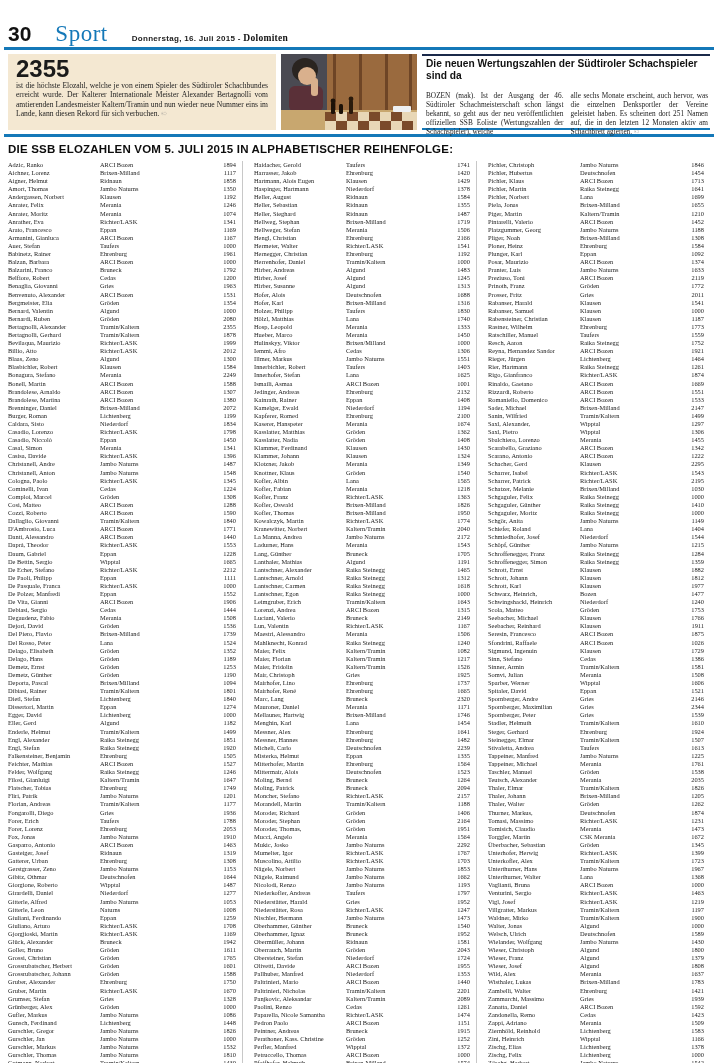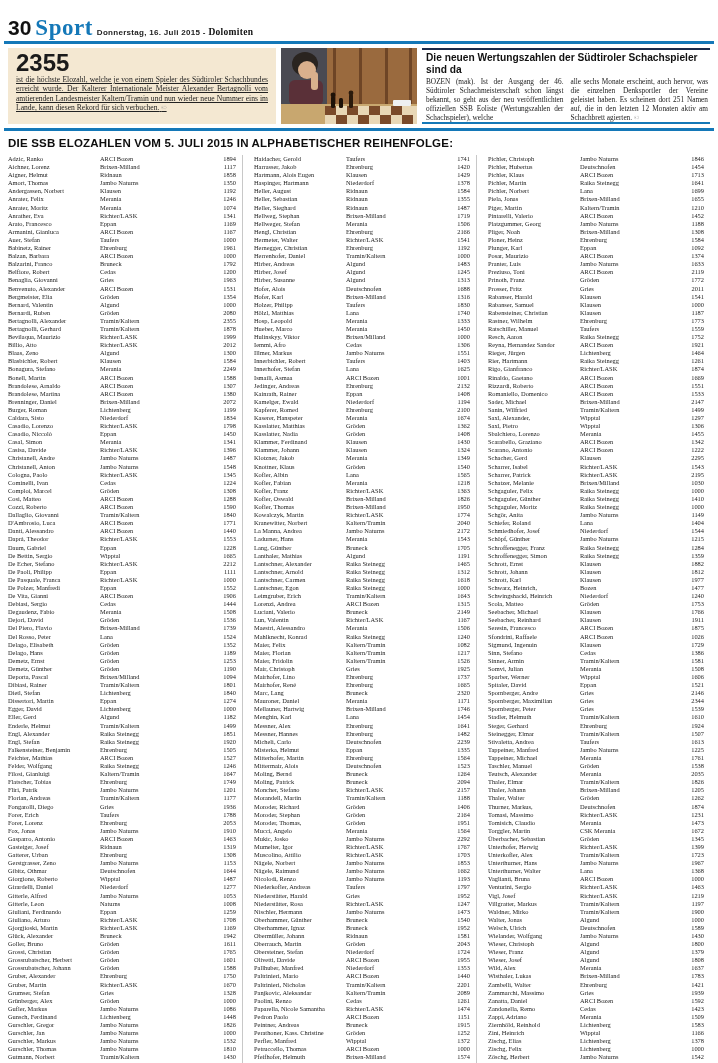--- a/index.html
+++ b/index.html
@@ -1,35 +1,35 @@
 <!DOCTYPE html>
 <html><head>
 <meta charset="utf-8">
 <style>
   html,body{margin:0;padding:0;}
   body{width:718px;height:1063px;background:#f7f6f3;font-family:"Liberation Serif",serif;color:#1c1c1c;overflow:hidden;}
   .page{width:718px;height:1063px;background:#ffffff;position:relative;box-sizing:border-box;}
 
   
-  .masthead{display:flex;align-items:baseline;gap:4px;padding:15px 8px 2px 8px;height:24px;}
+  .masthead{display:flex;align-items:baseline;gap:24px;padding:21px 8px 2px 8px;height:24px;}
   .page-num{font-family:"Liberation Sans",sans-serif;font-weight:bold;font-size:21px;color:#111;}
-  .section-name{font-family:"Liberation Serif",serif;font-weight:bold;font-size:23px;color:#1478b8;letter-spacing:.5px;}
+  .section-name{font-family:"Liberation Serif",serif;font-weight:normal;font-size:23px;color:#1478b8;letter-spacing:.5px;}
   .dateline{font-family:"Liberation Sans",sans-serif;font-size:8px;font-weight:bold;color:#222;letter-spacing:.3px;text-align:right;}
   .brand{font-family:"Liberation Serif",serif;font-weight:bold;font-size:9.5px;color:#111;}
   .rule-blue{height:3px;background:#1478b8;margin:0 4px;}
 
   
   .top-section{display:flex;gap:5px;margin:4px 8px 0 8px;height:76px;}
   .highlight-box{width:268px;background:#f4e8d2;box-sizing:border-box;padding:3px 8px;}
   .big-number{font-family:"Liberation Sans",sans-serif;font-weight:bold;font-size:24px;line-height:24px;color:#1a1a1a;}
-  .hl-text{font-size:7.6px;line-height:9.3px;text-align:justify;color:#222;text-decoration:underline;}
+  .hl-text{font-size:7.6px;line-height:9.3px;text-align:justify;color:#222;}
   .endmark{color:#888;font-size:7px;}
   .photo{width:136px;height:76px;flex:0 0 auto;}
   .article{flex:1;border-top:2.5px solid #1b2a4a;border-bottom:2.5px solid #1478b8;box-sizing:border-box;padding:2px 2px 0 4px;}
-  .headline{font-family:"Liberation Sans",sans-serif;font-weight:bold;font-size:10.2px;line-height:12px;color:#111;margin-bottom:2px;}
+  .headline{font-family:"Liberation Sans",sans-serif;font-weight:bold;font-size:10.2px;line-height:12px;color:#111;margin-bottom:10px;}
   .article-cols{display:flex;gap:7px;}
   .article-col{flex:1;font-size:7.3px;line-height:8.9px;text-align:justify;color:#222;}
 
   .rule-blue2{height:3px;background:#1478b8;margin:4px 4px 0 4px;}
 
   
   .list-title{font-family:"Liberation Sans",sans-serif;font-weight:bold;font-size:11.5px;letter-spacing:.2px;color:#0d0d0d;padding:6px 0 3px 8px;}
 
   
   .elo-list{display:flex;margin:3px 8px 0 8px;height:918px;}

